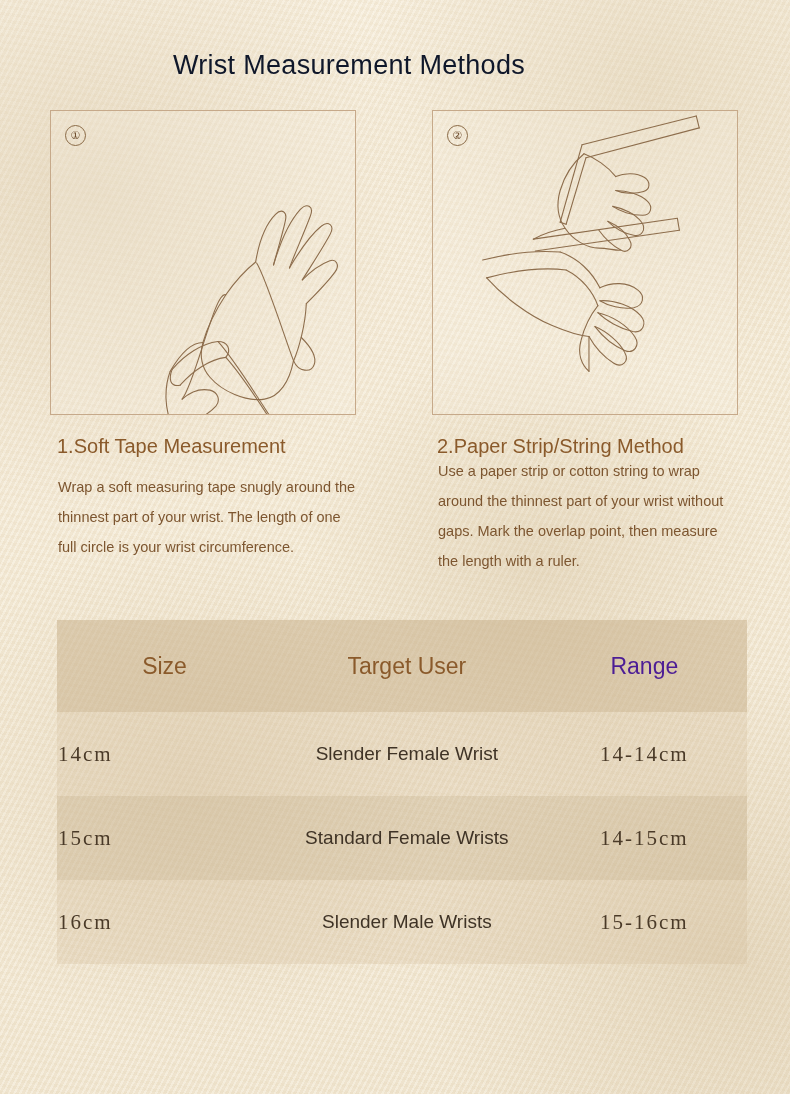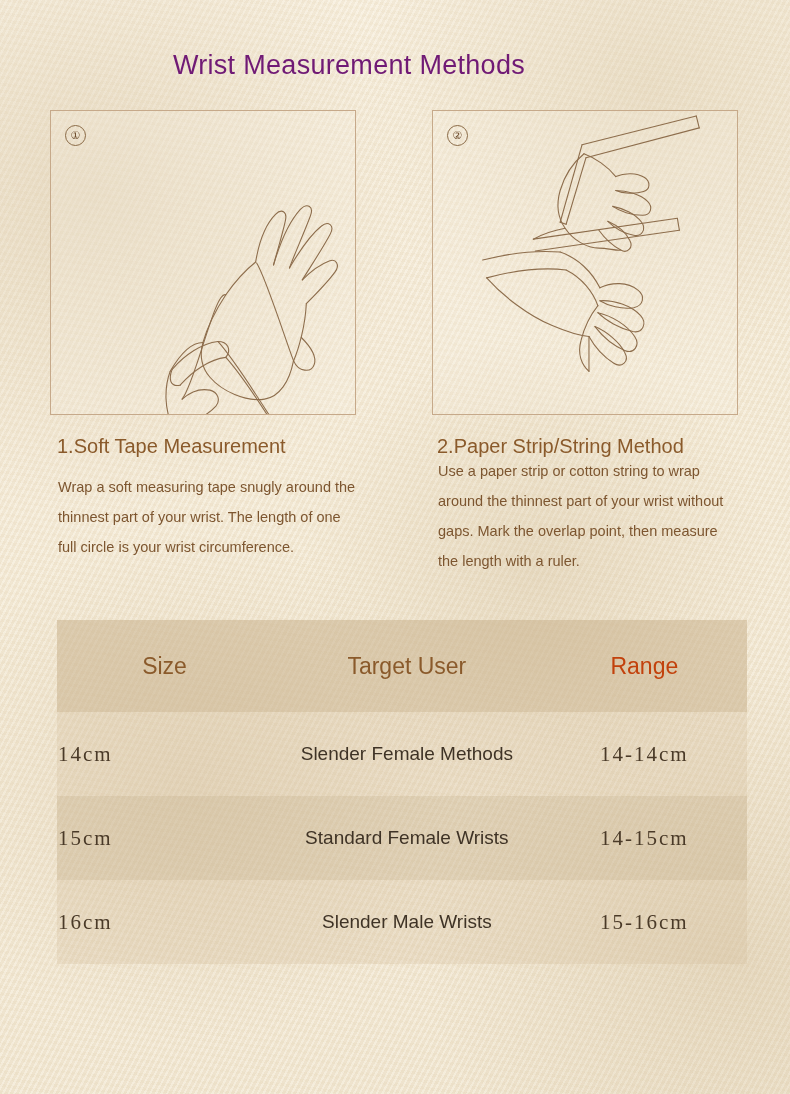--- a/index.html
+++ b/index.html
@@ -37,21 +37,21 @@
     height: 1094px;
   }
 
   .page-title {
     position: absolute;
     top: 50px;
     left: 0;
     width: 698px;
     text-align: center;
     font-size: 27px;
-    color: #701a75;
+    color: #0f172a;
     letter-spacing: 0.3px;
   }
 
   .panel {
     position: absolute;
     top: 110px;
     width: 306px;
     height: 305px;
     border: 1px solid #c6a98a;
     box-sizing: border-box;
@@ -106,21 +106,21 @@
     border-collapse: collapse;
   }
   .size-table tr { height: 84px; }
   .size-table td { vertical-align: middle; }
   .thead-row { background: rgba(198,174,136,0.50); height: 92px !important; }
   .row-odd { background: rgba(208,186,152,0.26); }
   .row-even { background: rgba(196,172,134,0.40); }
 
   .th-size   { width: 215px; text-align: center; font-size: 23px; color: #8a5a2b; }
   .th-user   { width: 270px; text-align: center; font-size: 23px; color: #8a5a2b; }
-  .th-range  { width: 205px; text-align: center; font-size: 23px; color: #c2410c; }
+  .th-range  { width: 205px; text-align: center; font-size: 23px; color: #4c1d95; }
 
   .td-size {
     font-family: "Liberation Serif", serif;
     font-size: 21px;
     color: #4a3a28;
     letter-spacing: 2px;
   }
   .td-user {
     text-align: center;
     font-size: 19px;
@@ -227,21 +227,21 @@
 
   <table class="size-table">
     <tbody>
       <tr class="thead-row">
         <td class="th-size">Size</td>
         <td class="th-user">Target User</td>
         <td class="th-range">Range</td>
       </tr>
       <tr class="row-odd">
         <td class="td-size">14cm</td>
-        <td class="td-user">Slender Female Methods</td>
+        <td class="td-user">Slender Female Wrist</td>
         <td class="td-range">14-14cm</td>
       </tr>
       <tr class="row-even">
         <td class="td-size">15cm</td>
         <td class="td-user">Standard Female Wrists</td>
         <td class="td-range">14-15cm</td>
       </tr>
       <tr class="row-odd">
         <td class="td-size">16cm</td>
         <td class="td-user">Slender Male Wrists</td>

